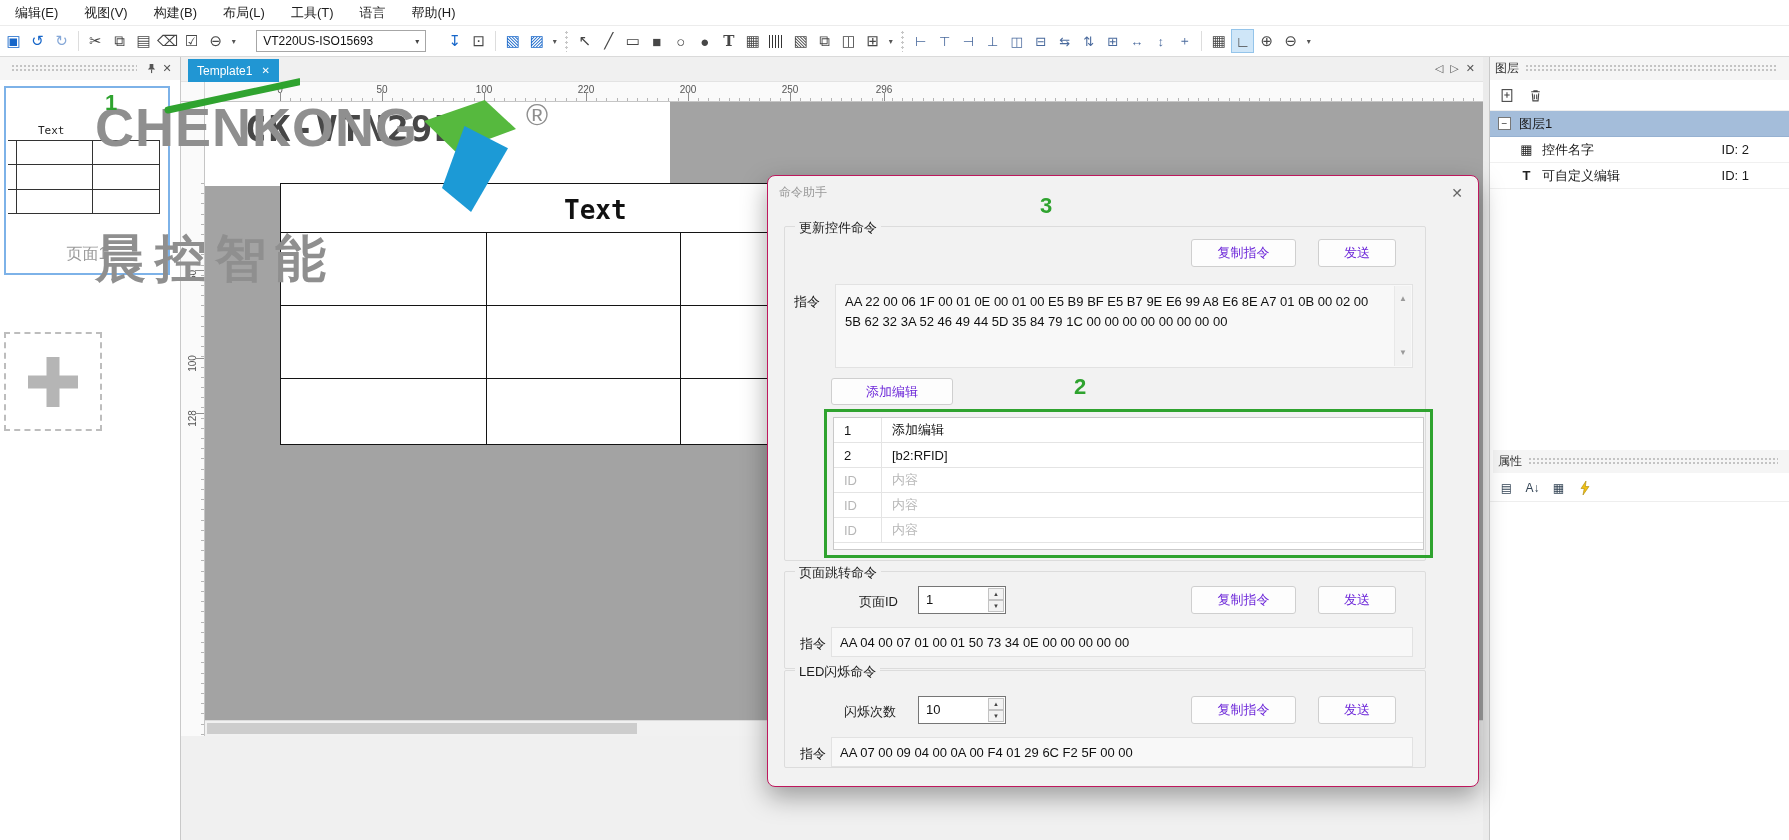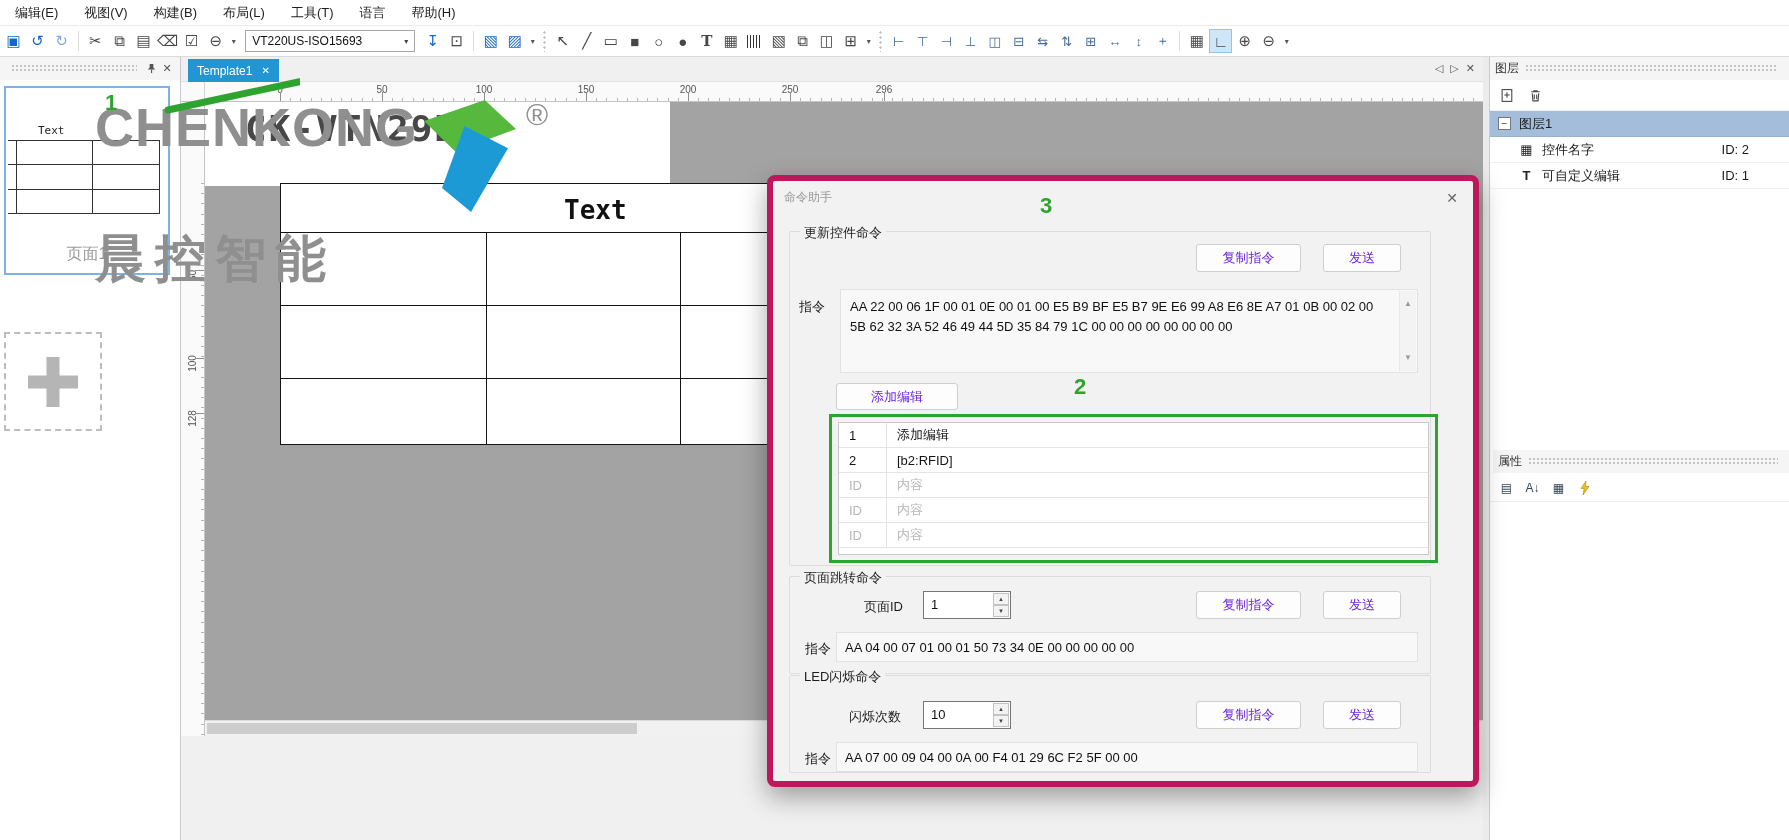--- a/index.html
+++ b/index.html
@@ -20,21 +20,21 @@
   .tbi{min-width:23px;height:24px;display:flex;align-items:center;justify-content:center;font-size:15px;color:#474747;border:1px solid transparent}
   .tbi.blue{color:#1666c9}
   .tbi.lblue{color:#86a8d8}
   .tbi.dd{min-width:11px;font-size:8px;color:#555}
   .tbi.al{color:#4a6a9d;font-size:13px}
   .tbi.serif{font-family:"DejaVu Serif","Liberation Serif",serif;font-weight:bold;font-size:15px}
   .tbi.active{background:#cfe6f8;border:1px solid #94c4ea}
   .tsep{width:1px;height:20px;background:#ddd;margin:0 4px;flex:none}
   .tdsep{width:5px;height:22px;margin:0 3px;flex:none;background-image:radial-gradient(#c6c6c6 1px,transparent 1.1px);background-size:5px 5px}
   .bars{width:15px;height:13px;background:repeating-linear-gradient(90deg,#333 0 1px,transparent 1px 3px)}
-  .combo{width:170px;height:22px;background:#fff;border:1px solid #a6a6a6;display:flex;align-items:center;font-size:12px;padding-left:6px;color:#111;margin:0 5px;flex:none}
+  .combo{width:170px;height:22px;background:#fff;border:1px solid #a6a6a6;display:flex;align-items:center;font-size:12px;padding-left:6px;color:#111;margin:0 16px;flex:none}
   .combo .car{margin-left:auto;width:16px;text-align:center;font-size:8px;color:#444}
 
   
   .lp{position:absolute;left:0;top:57px;width:181px;bottom:0;background:#fff;border-right:1px solid #c9c9c9;z-index:1}
   .dock-h{height:23px;display:flex;align-items:center;padding:0 5px;background:#f5f5f5;font-size:12px;color:#333}
   .dock-fill{flex:1;height:9px;margin:0 6px;background-image:radial-gradient(#c4c4c4 0.9px,transparent 1px);background-size:4px 4px}
   .dock-btn{width:16px;height:16px;display:flex;align-items:center;justify-content:center;color:#555;font-size:11px}
   .thumb{position:absolute;left:4px;top:29px;width:166px;height:189px;border:2px solid #7db2e8;background:#fff}
   .t-text{position:absolute;left:32px;top:36px;font-size:11px;color:#222;font-family:"DejaVu Sans Mono",monospace}
   .mt{position:absolute;left:2px;top:52px;width:152px;height:74px;border-top:1px solid #333;border-bottom:1px solid #333;border-right:1px solid #333}
@@ -90,21 +90,21 @@
   .wm{position:absolute;left:95px;top:100px;z-index:5;pointer-events:none;color:#8f8f8f}
   .wm-row{display:flex;align-items:flex-start}
   .wm-main{font-size:54px;font-weight:bold;letter-spacing:1px;line-height:1.0}
   .wm-logo{position:relative;width:100px;height:112px;margin-left:6px}
   .wm-g{position:absolute;left:0;top:0;width:92px;height:66px;background:#56b93e;clip-path:polygon(0% 32%,66% 0%,100% 44%,34% 78%)}
   .wm-b{position:absolute;left:18px;top:26px;width:66px;height:86px;background:#1c9ad6;clip-path:polygon(34% 0%,100% 26%,44% 100%,0% 72%)}
   .wm-reg{font-size:30px;margin-left:2px;line-height:1}
   .wm-sub{font-size:51px;font-weight:bold;letter-spacing:9px;margin-top:13px}
 
   
-  .dialog{position:absolute;left:767px;top:175px;width:712px;height:612px;background:var(--dlgbg);border:6px solid #be185d;border-radius:8px;box-shadow:0 10px 26px rgba(0,0,0,.35);z-index:10}
+  .dialog{position:absolute;left:767px;top:175px;width:712px;height:612px;background:var(--dlgbg);border:1px solid #be185d;border-radius:8px;box-shadow:0 10px 26px rgba(0,0,0,.35);z-index:10}
   .dlg-title{position:absolute;left:11px;top:8px;font-size:12px;color:#9a9a9a}
   .dlg-x{position:absolute;right:15px;top:9px;font-size:14px;color:#666}
   .grp{position:absolute;left:16px;width:642px;border:1px solid #dcdcdc;border-radius:2px}
   .gt{position:absolute;top:-8px;left:10px;background:var(--dlgbg);padding:0 4px;font-size:13px;color:#1c1c1c}
   .btn{position:absolute;height:28px;background:#fdfdfd;border:1px solid #cfcfcf;border-radius:3px;font-size:13px;color:#6d28d9;display:flex;align-items:center;justify-content:center}
   .lab{position:absolute;font-size:13px;color:#1c1c1c}
   .ta{position:absolute;left:67px;top:108px;width:578px;height:84px;background:#f8f8f8;border:1px solid #e2e2e2;font-size:13px;color:#101010;line-height:20px;padding:7px 26px 0 9px}
   .ta .sb{position:absolute;right:1px;top:1px;bottom:1px;width:17px;background:#f3f3f3;border-left:1px solid #e8e8e8;display:flex;flex-direction:column;justify-content:space-between;align-items:center;padding:3px 0;font-size:8px;color:#9a9a9a}
   .greenbox{position:absolute;left:56px;top:233px;width:609px;height:149px;border:3px solid var(--green);z-index:2}
   .dtable{position:absolute;left:65px;top:241px;width:591px;height:133px;background:#fff;border:1px solid #c9c9c9}
@@ -234,21 +234,21 @@
   </div>
 
   <div class="corner"></div>
   <div class="hruler">
       <span class="lbl" style="left: 75px;">0</span>
       <span class="maj" style="left: 75px;"></span>
       <span class="lbl" style="left: 177px;">50</span>
       <span class="maj" style="left: 177px;"></span>
       <span class="lbl" style="left: 279px;">100</span>
       <span class="maj" style="left: 279px;"></span>
-      <span class="lbl" style="left: 381px;">150</span>
+      <span class="lbl" style="left: 381px;">220</span>
       <span class="maj" style="left: 381px;"></span>
       <span class="lbl" style="left: 483px;">200</span>
       <span class="maj" style="left: 483px;"></span>
       <span class="lbl" style="left: 585px;">250</span>
       <span class="maj" style="left: 585px;"></span>
       <span class="lbl" style="left: 679px;">296</span>
       <span class="maj" style="left: 679px;"></span>
     </div>
   <div class="vruler">
       <span class="lbl" style="top: 168px;">50</span>

